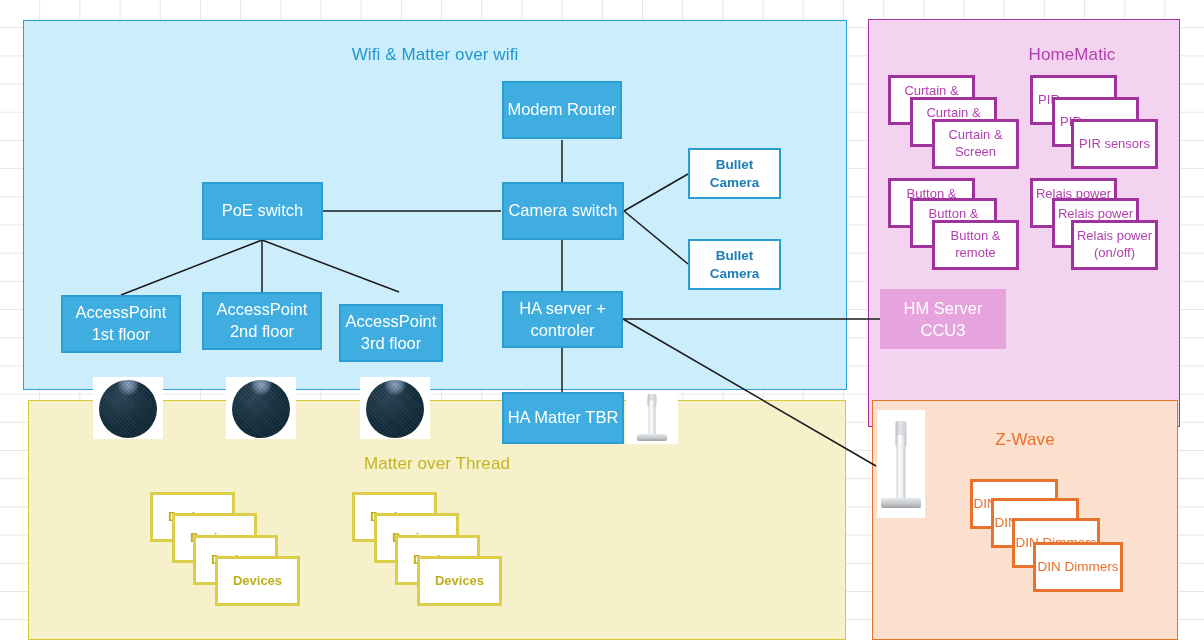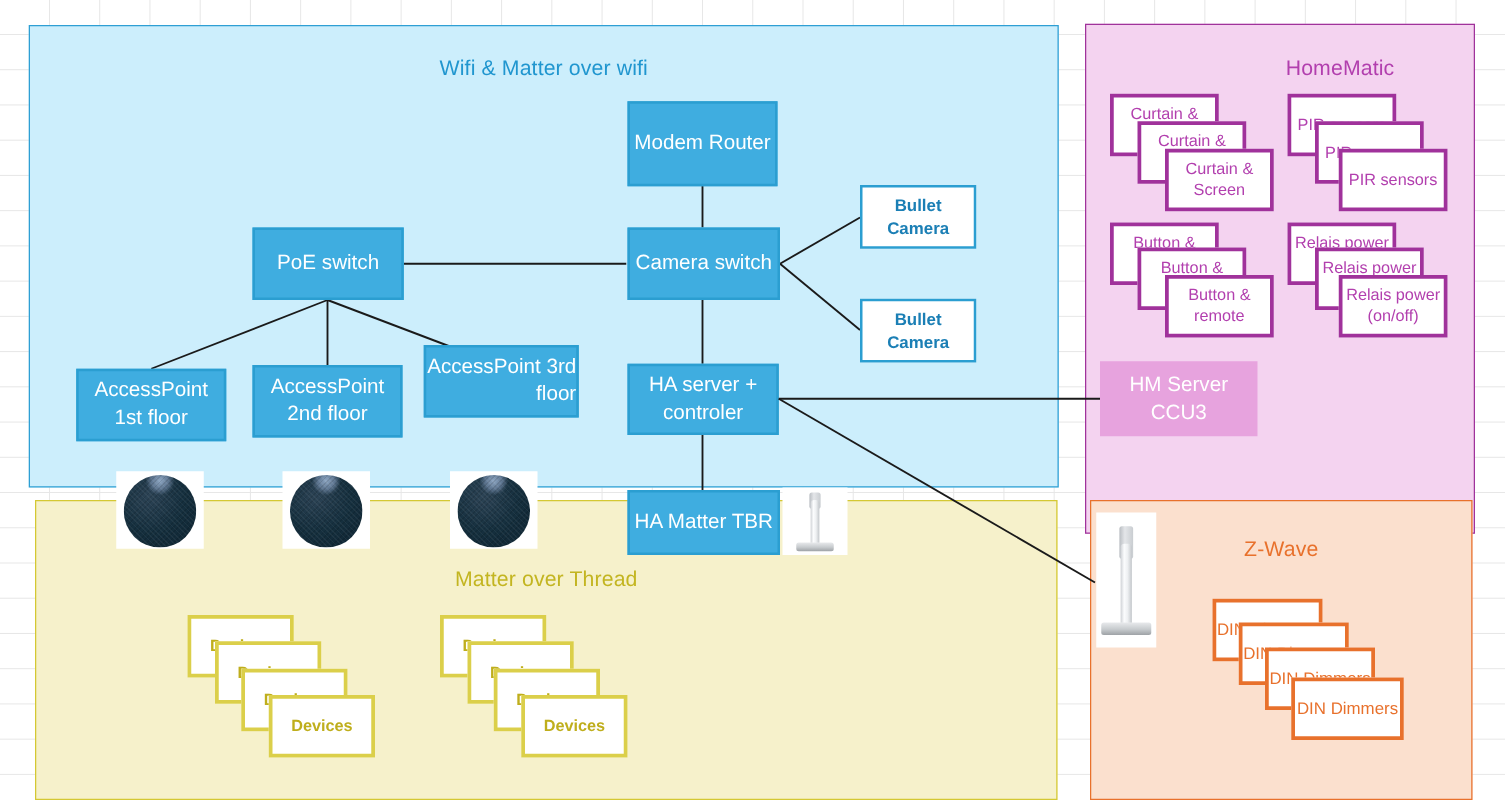--- a/index.html
+++ b/index.html
@@ -225,21 +225,21 @@
       <line x1="562" y1="240" x2="562" y2="291"></line>
 
       <line x1="262" y1="240" x2="121" y2="295"></line>
       <line x1="262" y1="240" x2="262" y2="292"></line>
       <line x1="262" y1="240" x2="399" y2="292"></line>
 
       <line x1="562" y1="348" x2="562" y2="392"></line>
     </g>
   </svg>
 
-  <div class="nbox" style="left:502px; top:81px; width:120px; height:68px;">
+  <div class="nbox" style="left:502px; top:81px; width:120px; height:58px;">
     <span>Modem Router</span>
   </div>
 
   <div class="nbox" style="left:502px; top:182px; width:122px; height:58px;">
     <span>Camera switch</span>
   </div>
 
   <div class="nbox" style="left:202px; top:182px; width:121px; height:58px;">
     <span>PoE switch</span>
   </div>
@@ -253,21 +253,21 @@
   </div>
 
   <div class="nbox" style="left:61px; top:295px; width:120px; height:58px;">
     <span>AccessPoint 1st floor</span>
   </div>
 
   <div class="nbox" style="left:202px; top:292px; width:120px; height:58px;">
     <span>AccessPoint 2nd floor</span>
   </div>
 
-  <div class="nbox" style="left:339px; top:276px; width:124px; height:58px;text-align:right;">
+  <div class="nbox" style="left:339px; top:304px; width:104px; height:58px;">
     <span>AccessPoint 3rd floor</span>
   </div>
 
   <div class="nbox" style="left:502px; top:291px; width:121px; height:57px;">
     <span>HA server + controler</span>
   </div>
 
   <div class="nbox" style="left:502px; top:392px; width:122px; height:52px;">
     <span>HA Matter TBR</span>
   </div>

